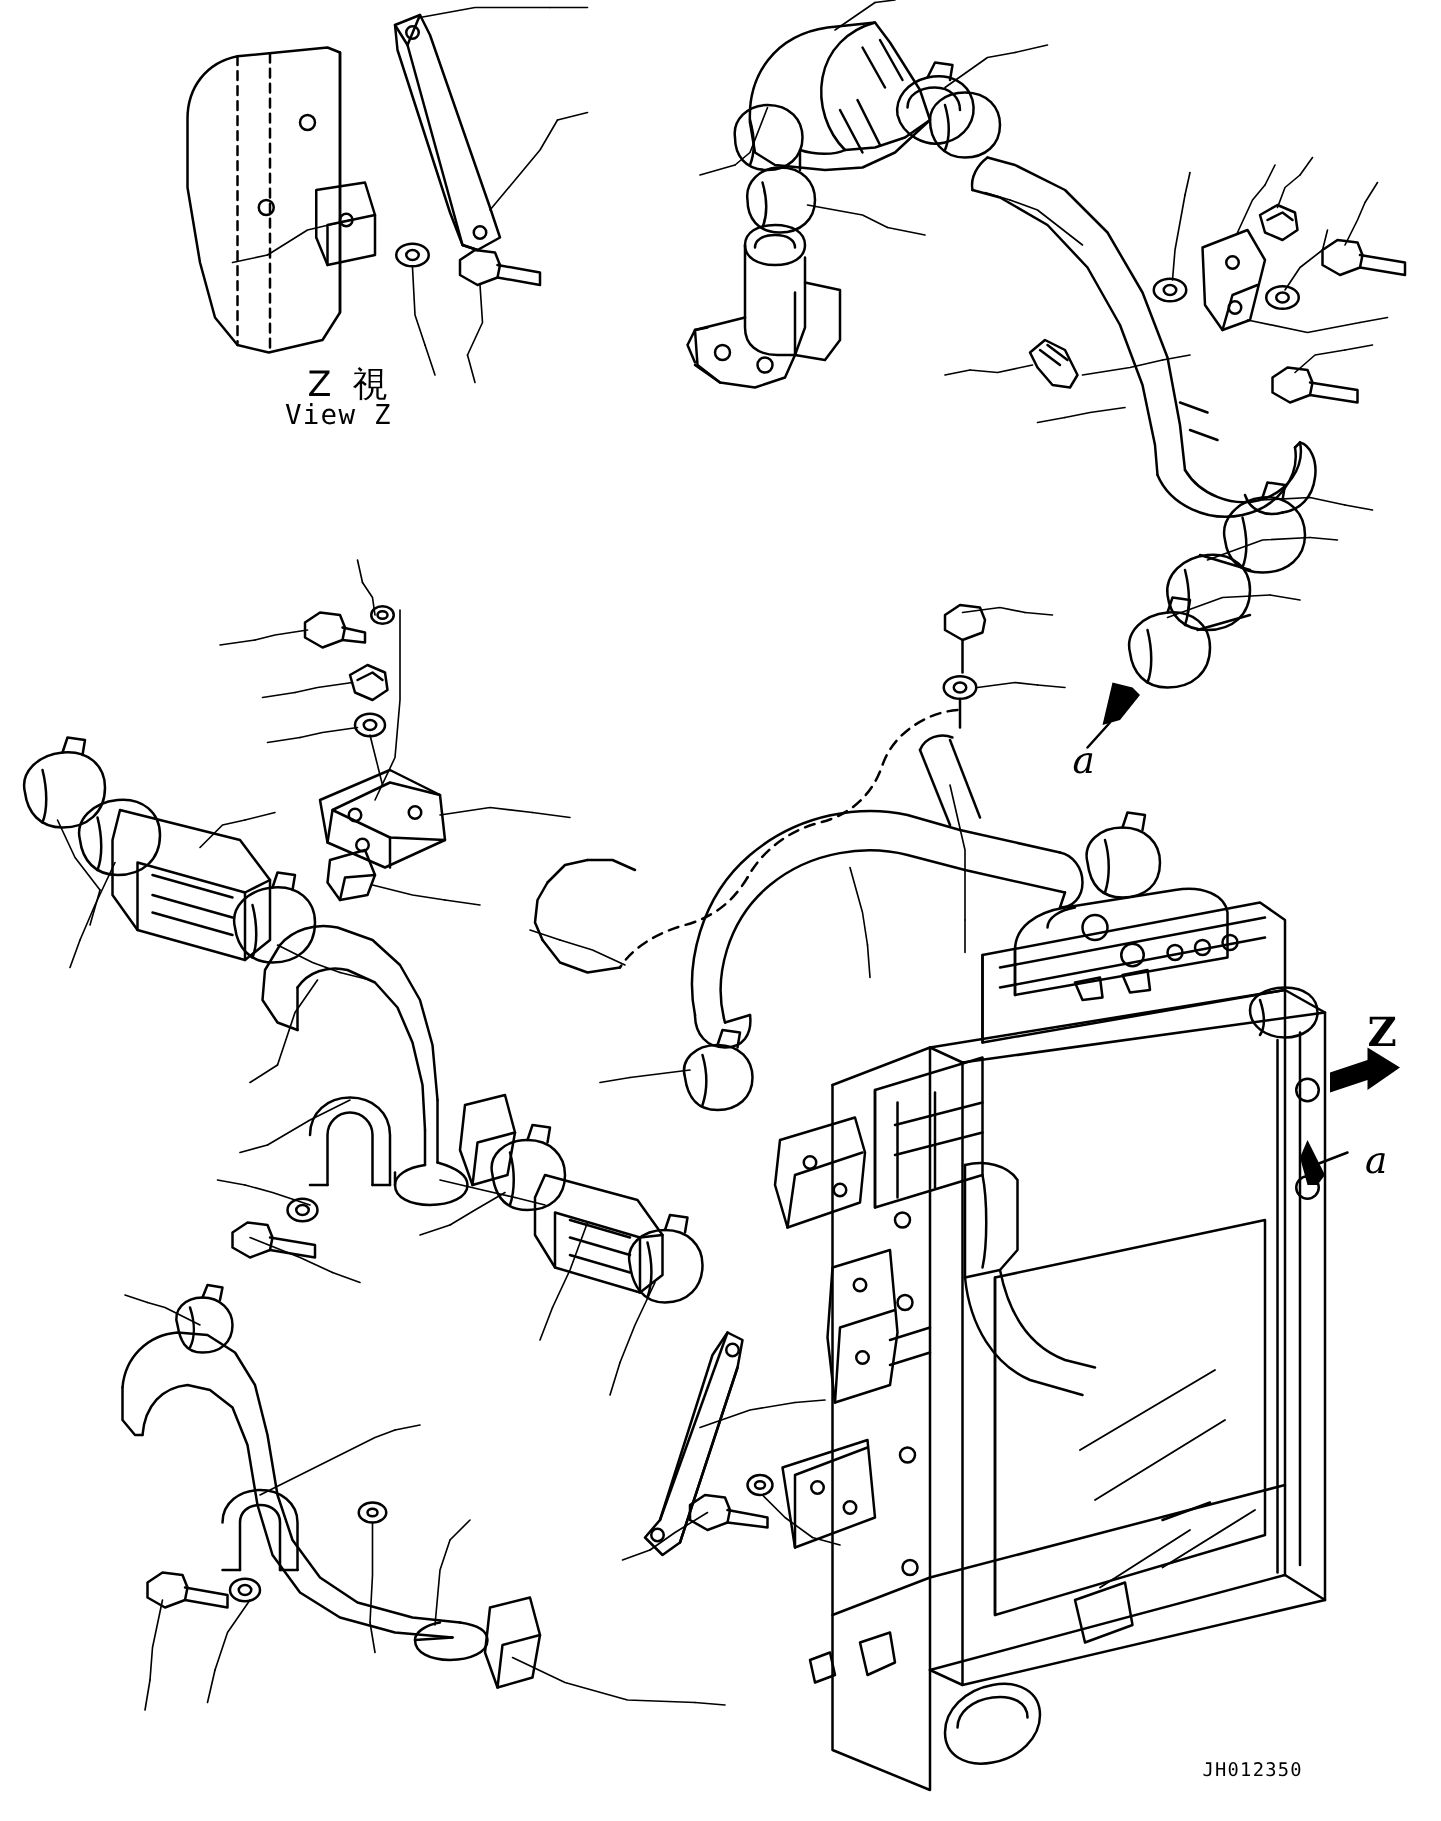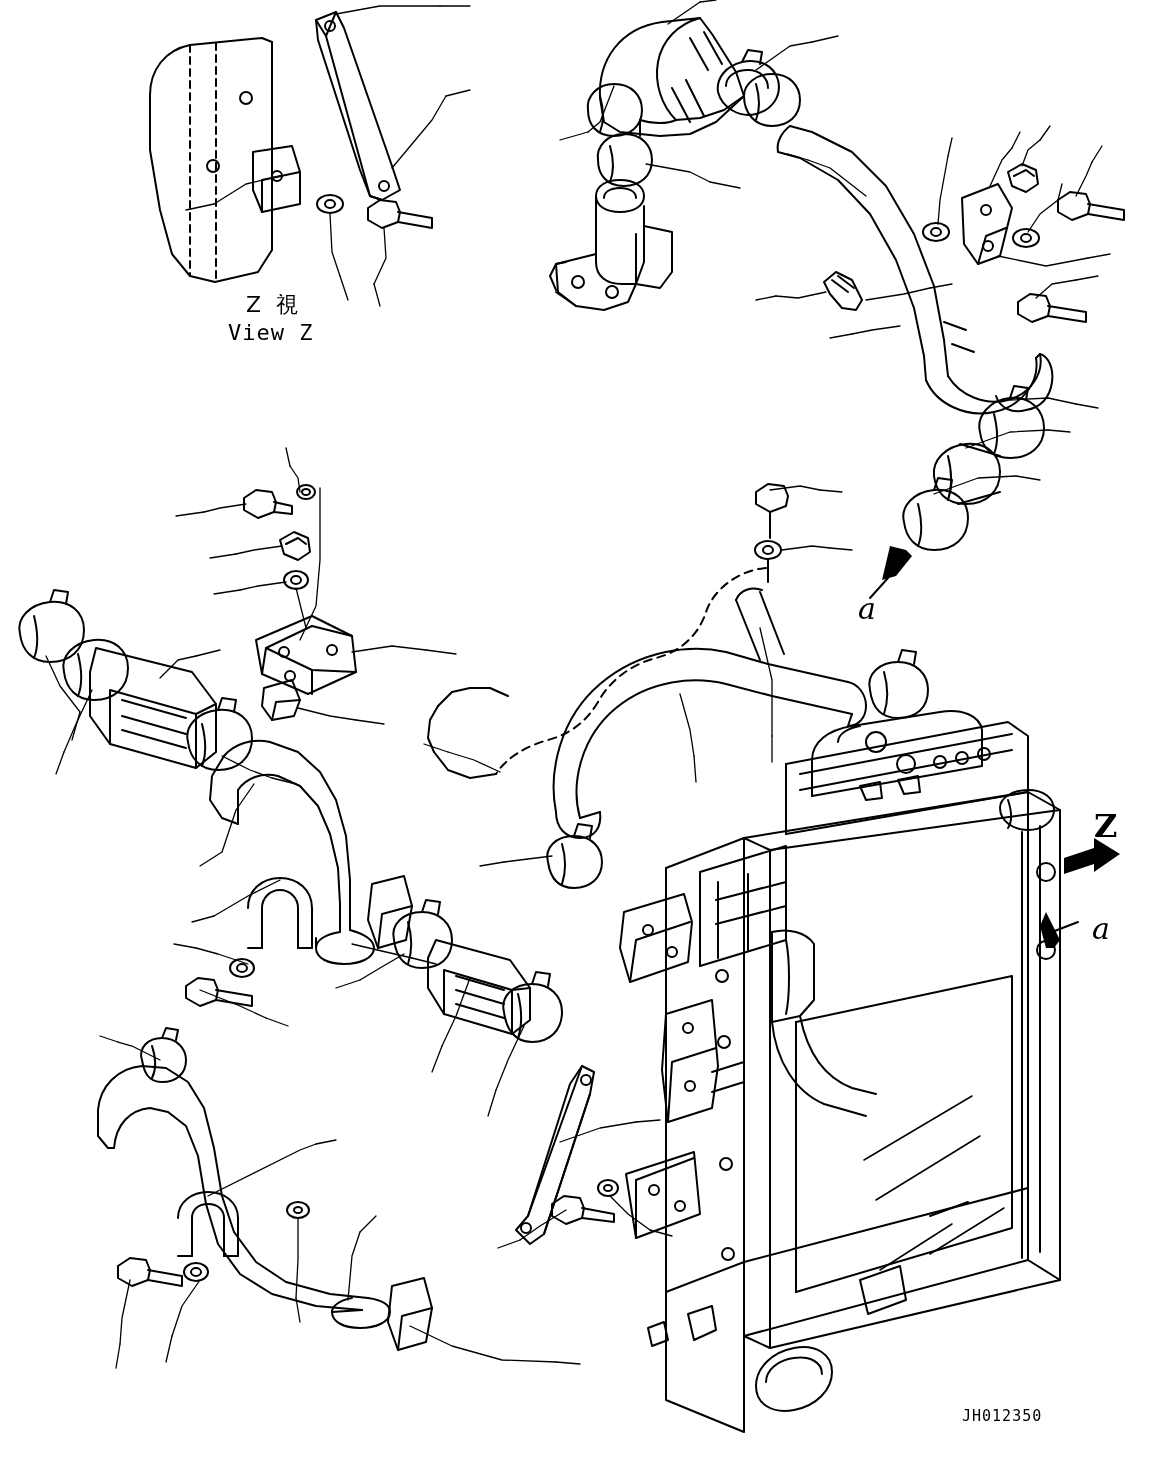--- a/index.html
+++ b/index.html
@@ -26,21 +26,21 @@
   }
   .lbl {
     position: absolute;
     font-family: "DejaVu Sans Mono", monospace;
     color: #000000;
     white-space: pre;
     line-height: 1.15;
   }
   .view-z-jp {
     font-family: "DejaVu Sans", sans-serif;
-    font-size: 22px;
+    font-size: 28px;
     letter-spacing: 4px;
   }
   .view-z-en {
     font-family: "DejaVu Sans Mono", monospace;
     font-size: 22px;
     letter-spacing: 1px;
   }
   .marker-letter {
     font-family: "DejaVu Serif", serif;
     font-size: 30px;

